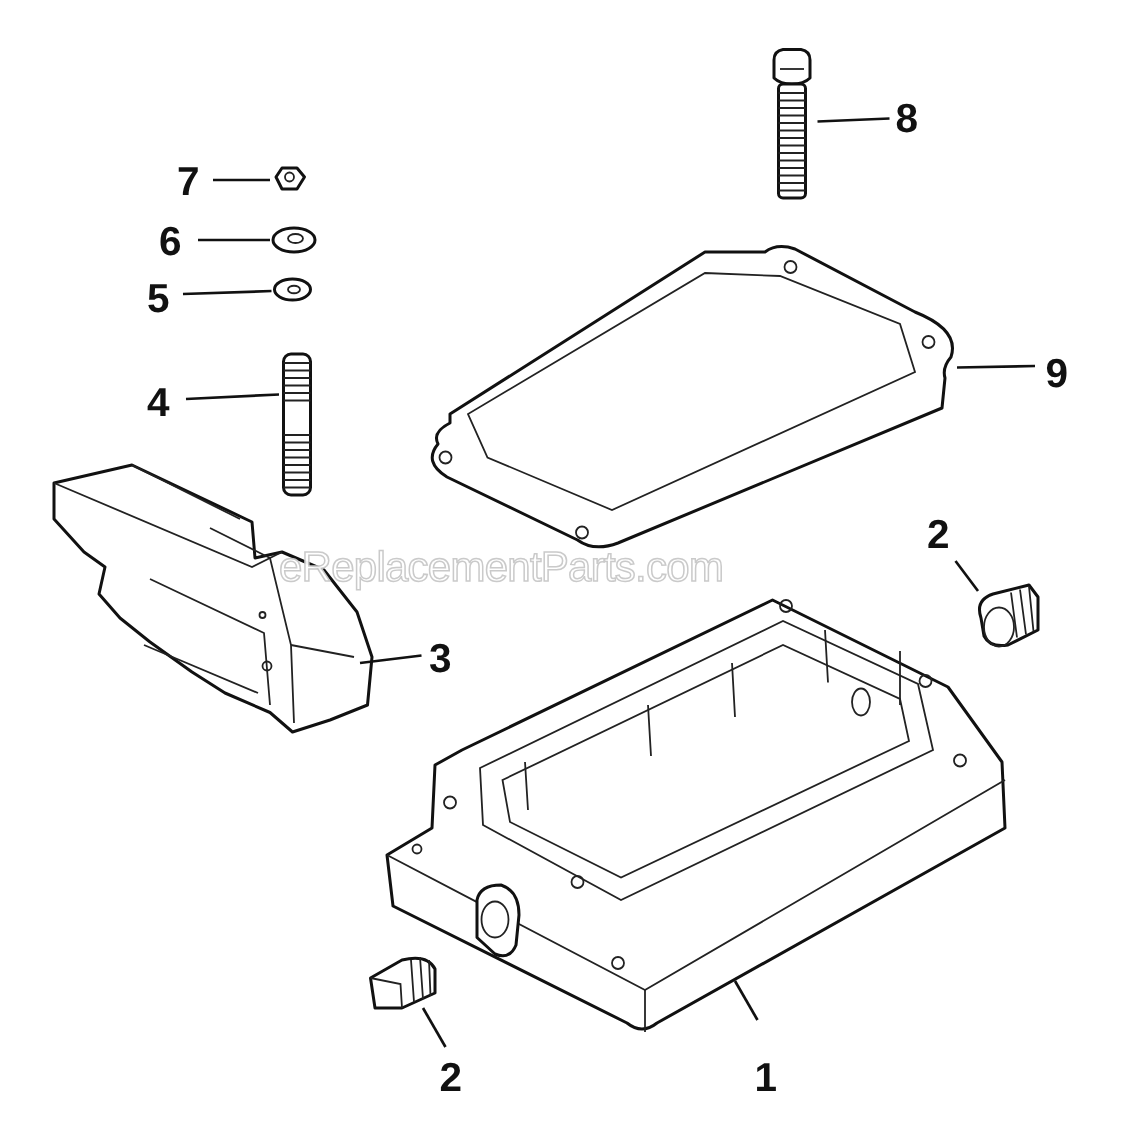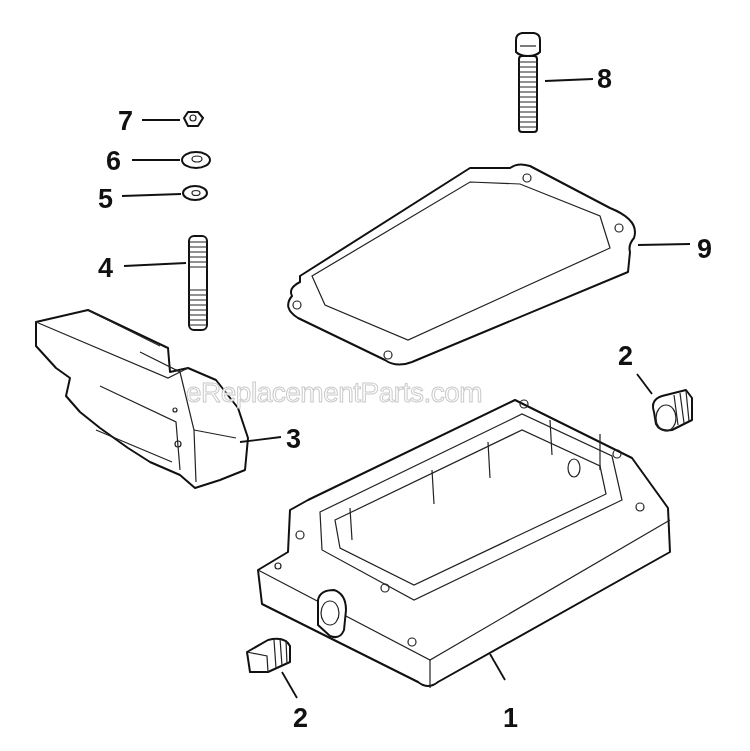--- a/index.html
+++ b/index.html
@@ -1,20 +1,20 @@
 <!DOCTYPE html>
 <html><head>
 <meta charset="utf-8">
 <style>
   html, body { margin:0; padding:0; background:#ffffff; }
   body { width:750px; height:751px; position:relative; overflow:hidden; font-family:"Liberation Sans", sans-serif; }
   #stage { position:absolute; left:0; top:0; width:750px; height:751px; }
   .callout { position:absolute; font-family:"Liberation Sans", sans-serif; font-weight:bold; font-size:27px; color:#111; line-height:1; }
   .watermark { position:absolute; left:186px; top:362px; font-family:"Liberation Sans", sans-serif; font-size:28px; color:#ffffff;
-               -webkit-text-stroke:1px #c8c8c8; letter-spacing:-0.5px; opacity:0.95; white-space:nowrap;margin-top:15px; }
+               -webkit-text-stroke:1px #c8c8c8; letter-spacing:-0.5px; opacity:0.95; white-space:nowrap; }
   svg .thin { fill:none; stroke:#222; stroke-width:1.2; }
   svg .fillw { fill:#fff; stroke:#111; stroke-width:2; stroke-linejoin:round; }
   svg .lead { stroke:#111; stroke-width:1.8; fill:none; }
 </style>
 </head>
 <body>
 
 <div id="stage">
   <svg width="750" height="751" viewBox="0 0 750 751" xmlns="http://www.w3.org/2000/svg">
 

